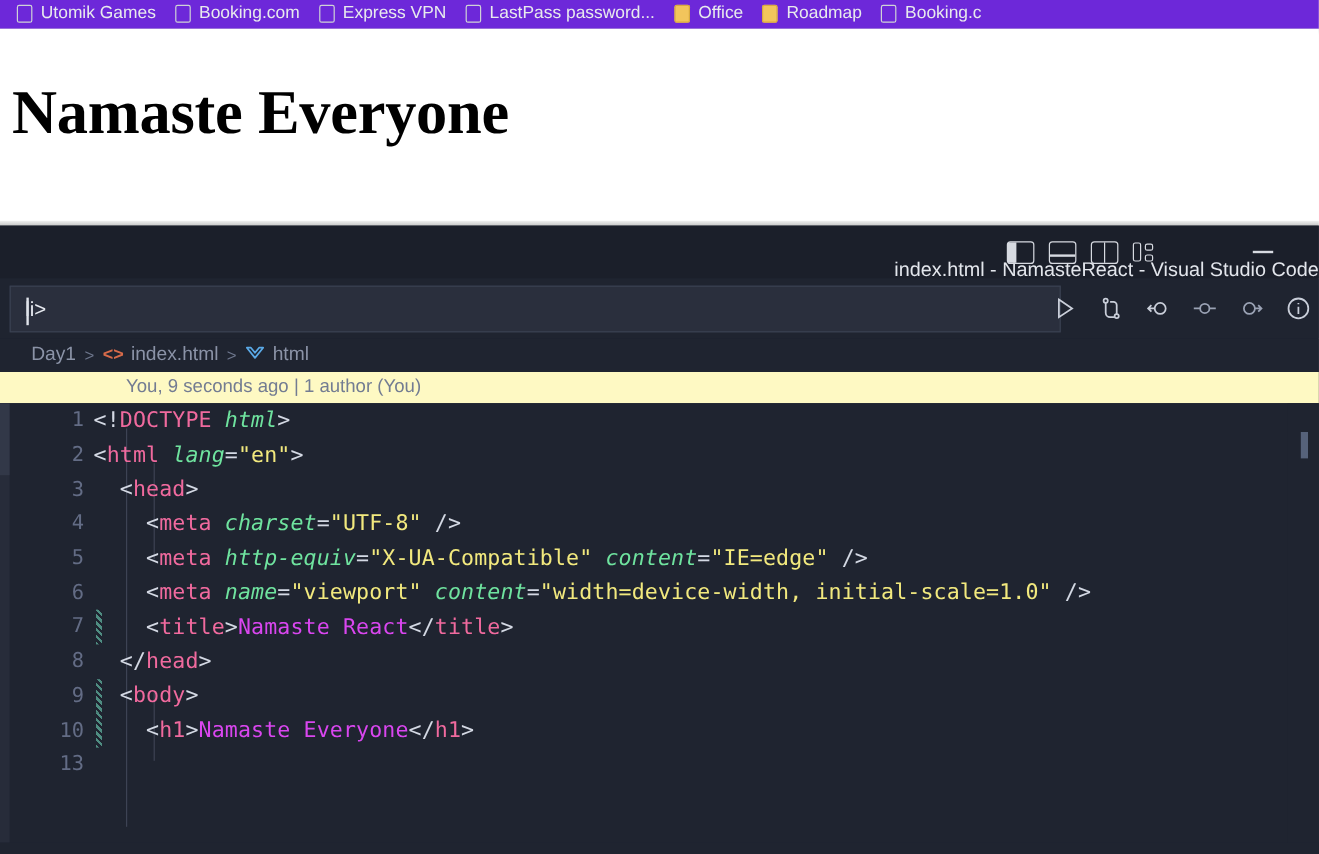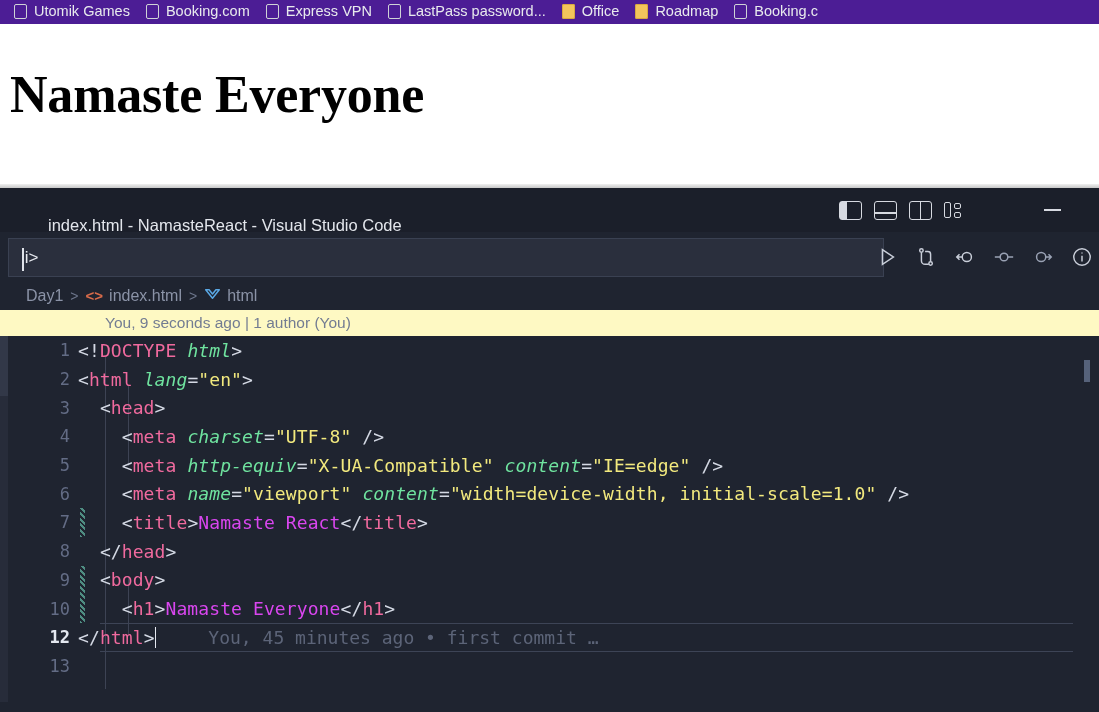--- a/index.html
+++ b/index.html
@@ -6,21 +6,21 @@
   html, body {
     width:1099px; height:712px;
     overflow:hidden;
     font-family:"Liberation Sans", sans-serif;
     background:#ffffff;
   }
 
   
   .bookmark-bar{
     position:absolute; left:0; top:0; width:1099px; height:24px;
-    background:#4c1d95;
+    background:#6d28d9;
     display:flex; align-items:center;
     padding-left:8px;
     overflow:hidden;
     white-space:nowrap;
   }
   .bm-item{
     display:flex; align-items:center; gap:7px;
     padding:0 10px 0 6px;
     height:24px;
     color:#e8eaed; font-size:14.5px;
@@ -80,21 +80,21 @@
     margin-left:14px;
     font-family:"Liberation Sans", sans-serif;
   }
   .menu-item{
     color:#e6e9ef; font-size:17px;
     padding:4px 13px; border-radius:4px;
     cursor:default;
   }
   .title-center{
     position:absolute; left:0; right:0; top:15px; height:44px;
-    display:flex; align-items:center; justify-content:flex-start;
+    display:flex; align-items:center; justify-content:flex-end;
     pointer-events:none;
     padding-left:48px;
   }
   .title-text{
     color:#e3e6ec; font-size:16.5px;
     font-family:"Liberation Sans", sans-serif;
   }
   .layout-icons{
     position:absolute; right:132px; top:0; height:44px;
     display:flex; align-items:center; gap:12px;
@@ -438,21 +438,20 @@
         <div class="code-line"><span class="ln">1</span><span class="code-text"><span class="t-punct">&lt;!</span><span class="t-doctype">DOCTYPE</span><span class="t-punct"> </span><span class="t-attr">html</span><span class="t-punct">&gt;</span></span></div>
         <div class="code-line"><span class="ln">2</span><span class="code-text"><span class="t-punct">&lt;</span><span class="t-tag">html</span><span class="t-punct"> </span><span class="t-attr">lang</span><span class="t-eq">=</span><span class="t-val">"en"</span><span class="t-punct">&gt;</span></span></div>
         <div class="code-line"><span class="ln">3</span><span class="code-text"><span class="t-punct">  </span><span class="t-punct">&lt;</span><span class="t-tag">head</span><span class="t-punct">&gt;</span></span></div>
         <div class="code-line"><span class="ln">4</span><span class="code-text"><span class="t-punct">    </span><span class="t-punct">&lt;</span><span class="t-tag">meta</span><span class="t-punct"> </span><span class="t-attr">charset</span><span class="t-eq">=</span><span class="t-val">"UTF-8"</span><span class="t-punct"> /&gt;</span></span></div>
         <div class="code-line"><span class="ln">5</span><span class="code-text"><span class="t-punct">    </span><span class="t-punct">&lt;</span><span class="t-tag">meta</span><span class="t-punct"> </span><span class="t-attr">http-equiv</span><span class="t-eq">=</span><span class="t-val">"X-UA-Compatible"</span><span class="t-punct"> </span><span class="t-attr">content</span><span class="t-eq">=</span><span class="t-val">"IE=edge"</span><span class="t-punct"> /&gt;</span></span></div>
         <div class="code-line"><span class="ln">6</span><span class="code-text"><span class="t-punct">    </span><span class="t-punct">&lt;</span><span class="t-tag">meta</span><span class="t-punct"> </span><span class="t-attr">name</span><span class="t-eq">=</span><span class="t-val">"viewport"</span><span class="t-punct"> </span><span class="t-attr">content</span><span class="t-eq">=</span><span class="t-val">"width=device-width, initial-scale=1.0"</span><span class="t-punct"> /&gt;</span></span></div>
         <div class="code-line"><div class="gutter-diff add"></div><span class="ln">7</span><span class="code-text"><span class="t-punct">    </span><span class="t-punct">&lt;</span><span class="t-tag">title</span><span class="t-punct">&gt;</span><span class="t-text">Namaste React</span><span class="t-punct">&lt;/</span><span class="t-tag">title</span><span class="t-punct">&gt;</span></span></div>
         <div class="code-line"><span class="ln">8</span><span class="code-text"><span class="t-punct">  </span><span class="t-punct">&lt;/</span><span class="t-tag">head</span><span class="t-punct">&gt;</span></span></div>
         <div class="code-line"><div class="gutter-diff add"></div><span class="ln">9</span><span class="code-text"><span class="t-punct">  </span><span class="t-punct">&lt;</span><span class="t-tag">body</span><span class="t-punct">&gt;</span></span></div>
         <div class="code-line"><div class="gutter-diff add"></div><span class="ln">10</span><span class="code-text"><span class="t-punct">    </span><span class="t-punct">&lt;</span><span class="t-tag">h1</span><span class="t-punct">&gt;</span><span class="t-text">Namaste Everyone</span><span class="t-punct">&lt;/</span><span class="t-tag">h1</span><span class="t-punct">&gt;</span></span></div>
-        <div class="code-line active"><div class="active-line-box"></div><span class="ln">12</span><span class="code-text"><span class="t-punct">&lt;/</span><span class="t-tag">html</span><span class="t-punct">&gt;</span></span><span class="cursor"></span><span class="inline-blame">You, 45 minutes ago • first commit …</span></div>
         <div class="code-line"><span class="ln">13</span><span class="code-text"></span></div>
       </div>
 
     <div class="minimap">
       <div class="mm-mark"></div>
     </div>
     <div class="bottom-bar"></div>
   </div>
 </div>
 

